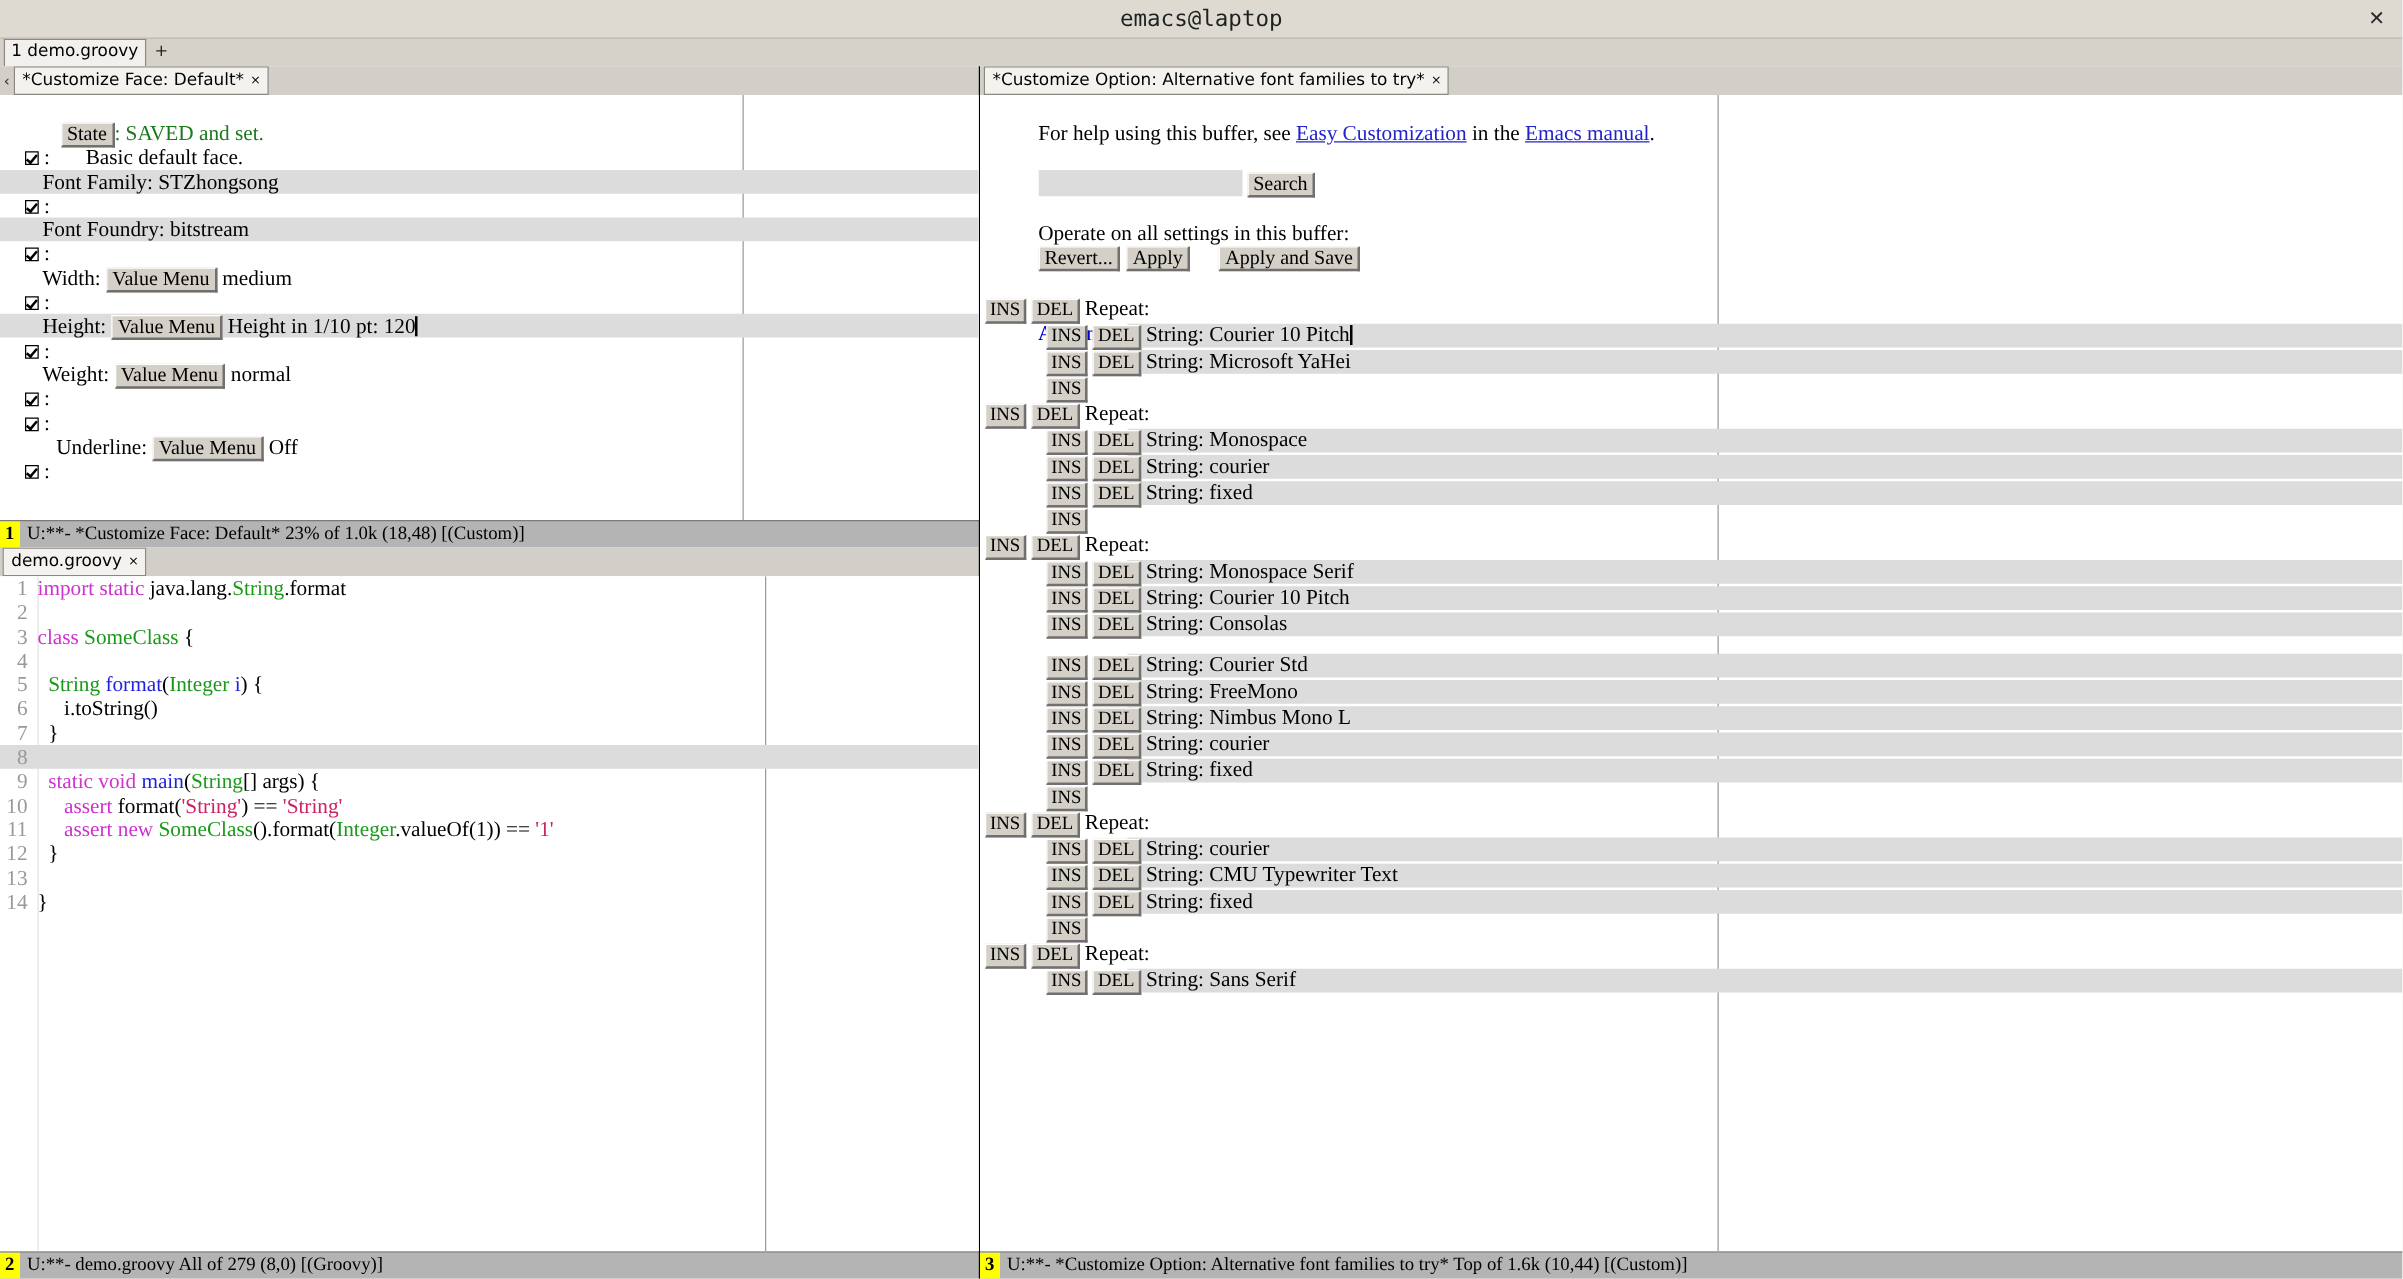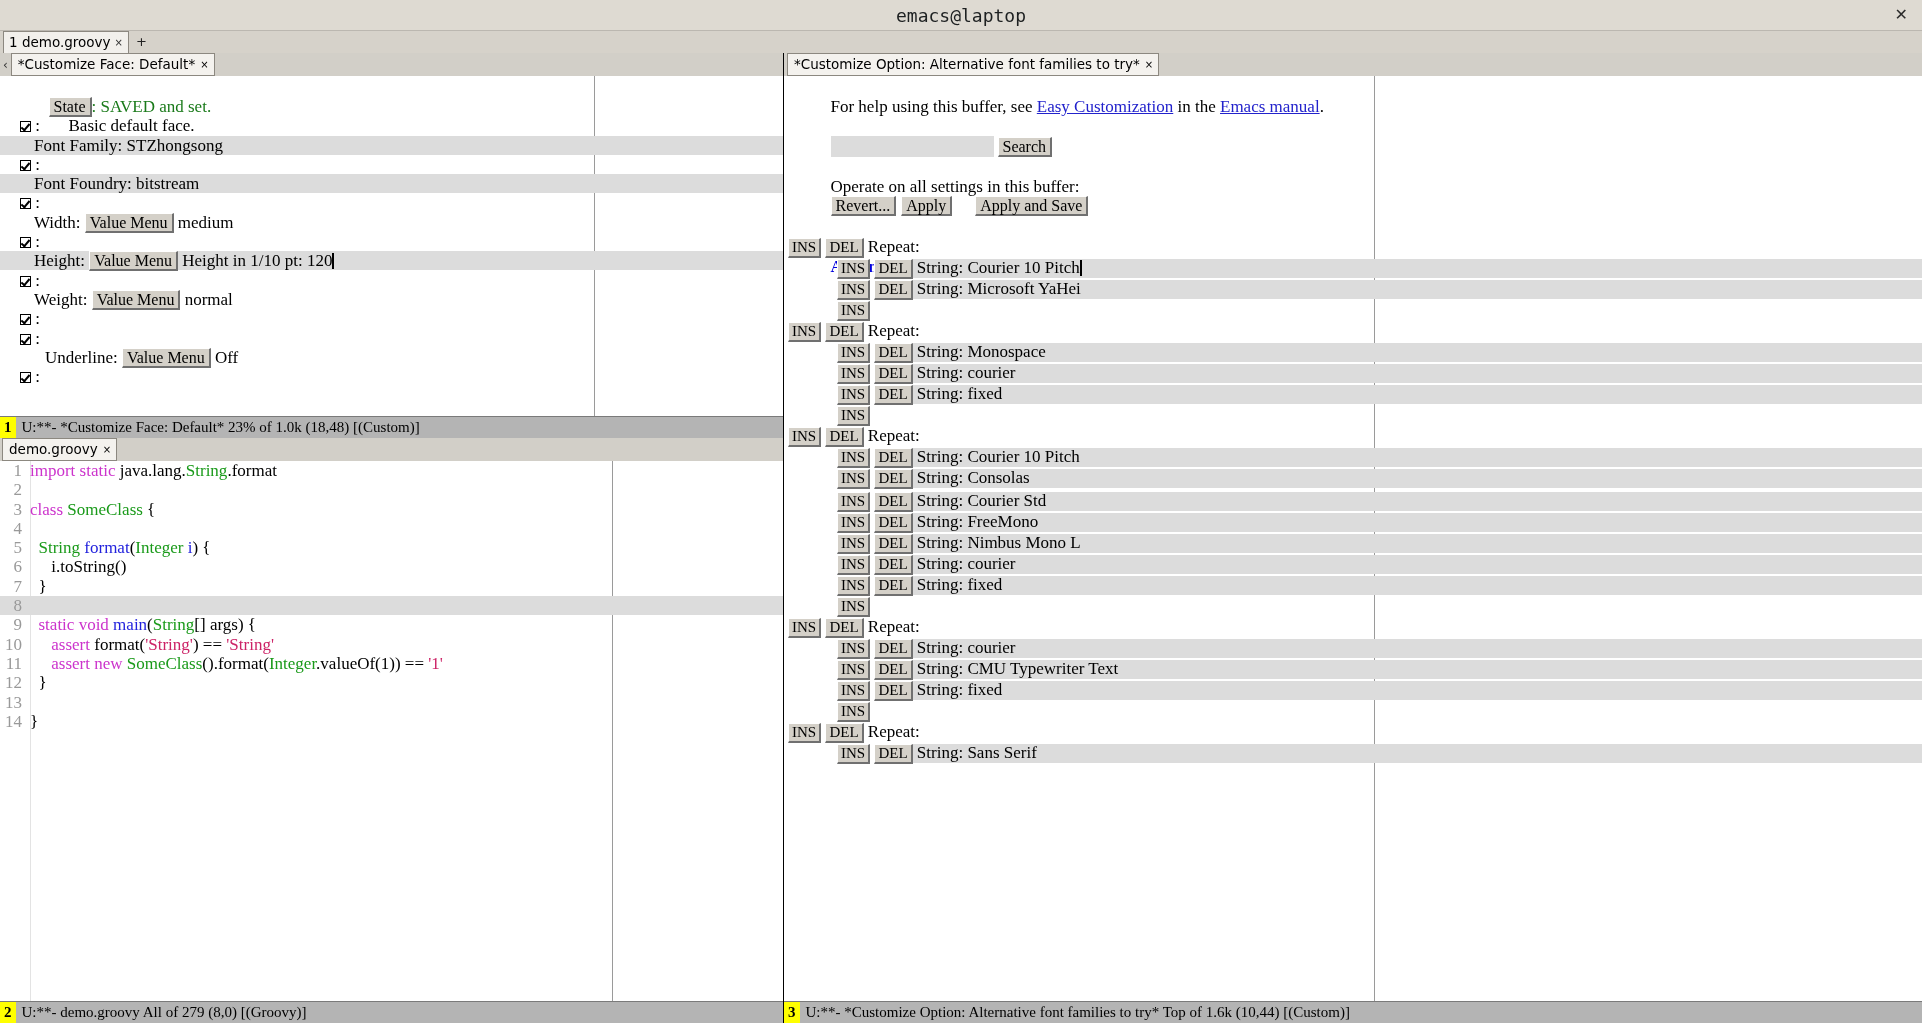--- a/index.html
+++ b/index.html
@@ -50,20 +50,21 @@
   .tabbar .tab {
     background: #f2f0ec;
     border: 1px solid #8c8880;
     border-bottom: none;
     padding: 1px 5px 2px 5px;
     margin-right: 2px;
     display: flex; align-items: center; gap: 4px;
     color: #000; height: 22px;
     cursor: pointer;
     white-space: nowrap;
+    flex-direction: column;
   }
   .tabbar .tab .xmark {
     font-size: 10px; color: #333;
   }
   .tabbar .newtab {
     padding: 1px 5px; color: #222; cursor: pointer;
     font-size: 13px; height: 20px;
   }
 
   
@@ -382,22 +383,23 @@
             <div class="bline" style="padding-left: 4px; height: 21px;"><span class="wbtn small">INS</span><span> </span><span class="wbtn small">DEL</span><span> Repeat:</span></div>
             <div class="bline" style="padding-left: 53px; height: 21px; position: relative;"><div class="fieldrow" style="left: 118px; right: 0px; top: 1px;"></div><span class="ontop"><span class="wbtn small">INS</span><span> </span><span class="wbtn small">DEL</span><span> String: </span><span>Courier 10 Pitch</span><span class="caret"></span></span></div>
             <div class="bline" style="padding-left: 53px; height: 21px; position: relative;"><div class="fieldrow" style="left: 118px; right: 0px; top: 1px;"></div><span class="ontop"><span class="wbtn small">INS</span><span> </span><span class="wbtn small">DEL</span><span> String: </span><span>Microsoft YaHei</span></span></div>
             <div class="bline" style="padding-left: 53px; height: 21px;"><span class="wbtn small">INS</span></div>
             <div class="bline" style="padding-left: 4px; height: 21px;"><span class="wbtn small">INS</span><span> </span><span class="wbtn small">DEL</span><span> Repeat:</span></div>
             <div class="bline" style="padding-left: 53px; height: 21px; position: relative;"><div class="fieldrow" style="left: 118px; right: 0px; top: 1px;"></div><span class="ontop"><span class="wbtn small">INS</span><span> </span><span class="wbtn small">DEL</span><span> String: </span><span>Monospace</span></span></div>
             <div class="bline" style="padding-left: 53px; height: 21px; position: relative;"><div class="fieldrow" style="left: 118px; right: 0px; top: 1px;"></div><span class="ontop"><span class="wbtn small">INS</span><span> </span><span class="wbtn small">DEL</span><span> String: </span><span>courier</span></span></div>
             <div class="bline" style="padding-left: 53px; height: 21px; position: relative;"><div class="fieldrow" style="left: 118px; right: 0px; top: 1px;"></div><span class="ontop"><span class="wbtn small">INS</span><span> </span><span class="wbtn small">DEL</span><span> String: </span><span>fixed</span></span></div>
             <div class="bline" style="padding-left: 53px; height: 21px;"><span class="wbtn small">INS</span></div>
             <div class="bline" style="padding-left: 4px; height: 21px;"><span class="wbtn small">INS</span><span> </span><span class="wbtn small">DEL</span><span> Repeat:</span></div>
+            <div class="bline" style="padding-left: 53px; height: 21px; position: relative;"><div class="fieldrow" style="left: 118px; right: 0px; top: 1px;"></div><span class="ontop"><span class="wbtn small">INS</span><span> </span><span class="wbtn small">DEL</span><span> String: </span><span>Monospace Serif</span></span></div>
             <div class="bline" style="padding-left: 53px; height: 21px; position: relative;"><div class="fieldrow" style="left: 118px; right: 0px; top: 1px;"></div><span class="ontop"><span class="wbtn small">INS</span><span> </span><span class="wbtn small">DEL</span><span> String: </span><span>Courier 10 Pitch</span></span></div>
-            <div class="bline" style="padding-left: 53px; height: 23px; position: relative;"><div class="fieldrow" style="left: 118px; right: 0px; top: 1px;"></div><span class="ontop"><span class="wbtn small">INS</span><span> </span><span class="wbtn small">DEL</span><span> String: </span><span>Consolas</span></span></div>
+            <div class="bline" style="padding-left: 53px; height: 33px; position: relative;"><div class="fieldrow" style="left: 118px; right: 0px; top: 1px;"></div><span class="ontop"><span class="wbtn small">INS</span><span> </span><span class="wbtn small">DEL</span><span> String: </span><span>Consolas</span></span></div>
             <div class="bline" style="padding-left: 53px; height: 21px; position: relative;"><div class="fieldrow" style="left: 118px; right: 0px; top: 1px;"></div><span class="ontop"><span class="wbtn small">INS</span><span> </span><span class="wbtn small">DEL</span><span> String: </span><span>Courier Std</span></span></div>
             <div class="bline" style="padding-left: 53px; height: 21px; position: relative;"><div class="fieldrow" style="left: 118px; right: 0px; top: 1px;"></div><span class="ontop"><span class="wbtn small">INS</span><span> </span><span class="wbtn small">DEL</span><span> String: </span><span>FreeMono</span></span></div>
             <div class="bline" style="padding-left: 53px; height: 21px; position: relative;"><div class="fieldrow" style="left: 118px; right: 0px; top: 1px;"></div><span class="ontop"><span class="wbtn small">INS</span><span> </span><span class="wbtn small">DEL</span><span> String: </span><span>Nimbus Mono L</span></span></div>
             <div class="bline" style="padding-left: 53px; height: 21px; position: relative;"><div class="fieldrow" style="left: 118px; right: 0px; top: 1px;"></div><span class="ontop"><span class="wbtn small">INS</span><span> </span><span class="wbtn small">DEL</span><span> String: </span><span>courier</span></span></div>
             <div class="bline" style="padding-left: 53px; height: 21px; position: relative;"><div class="fieldrow" style="left: 118px; right: 0px; top: 1px;"></div><span class="ontop"><span class="wbtn small">INS</span><span> </span><span class="wbtn small">DEL</span><span> String: </span><span>fixed</span></span></div>
             <div class="bline" style="padding-left: 53px; height: 21px;"><span class="wbtn small">INS</span></div>
             <div class="bline" style="padding-left: 4px; height: 21px;"><span class="wbtn small">INS</span><span> </span><span class="wbtn small">DEL</span><span> Repeat:</span></div>
             <div class="bline" style="padding-left: 53px; height: 21px; position: relative;"><div class="fieldrow" style="left: 118px; right: 0px; top: 1px;"></div><span class="ontop"><span class="wbtn small">INS</span><span> </span><span class="wbtn small">DEL</span><span> String: </span><span>courier</span></span></div>
             <div class="bline" style="padding-left: 53px; height: 21px; position: relative;"><div class="fieldrow" style="left: 118px; right: 0px; top: 1px;"></div><span class="ontop"><span class="wbtn small">INS</span><span> </span><span class="wbtn small">DEL</span><span> String: </span><span>CMU Typewriter Text</span></span></div>
             <div class="bline" style="padding-left: 53px; height: 21px; position: relative;"><div class="fieldrow" style="left: 118px; right: 0px; top: 1px;"></div><span class="ontop"><span class="wbtn small">INS</span><span> </span><span class="wbtn small">DEL</span><span> String: </span><span>fixed</span></span></div>

